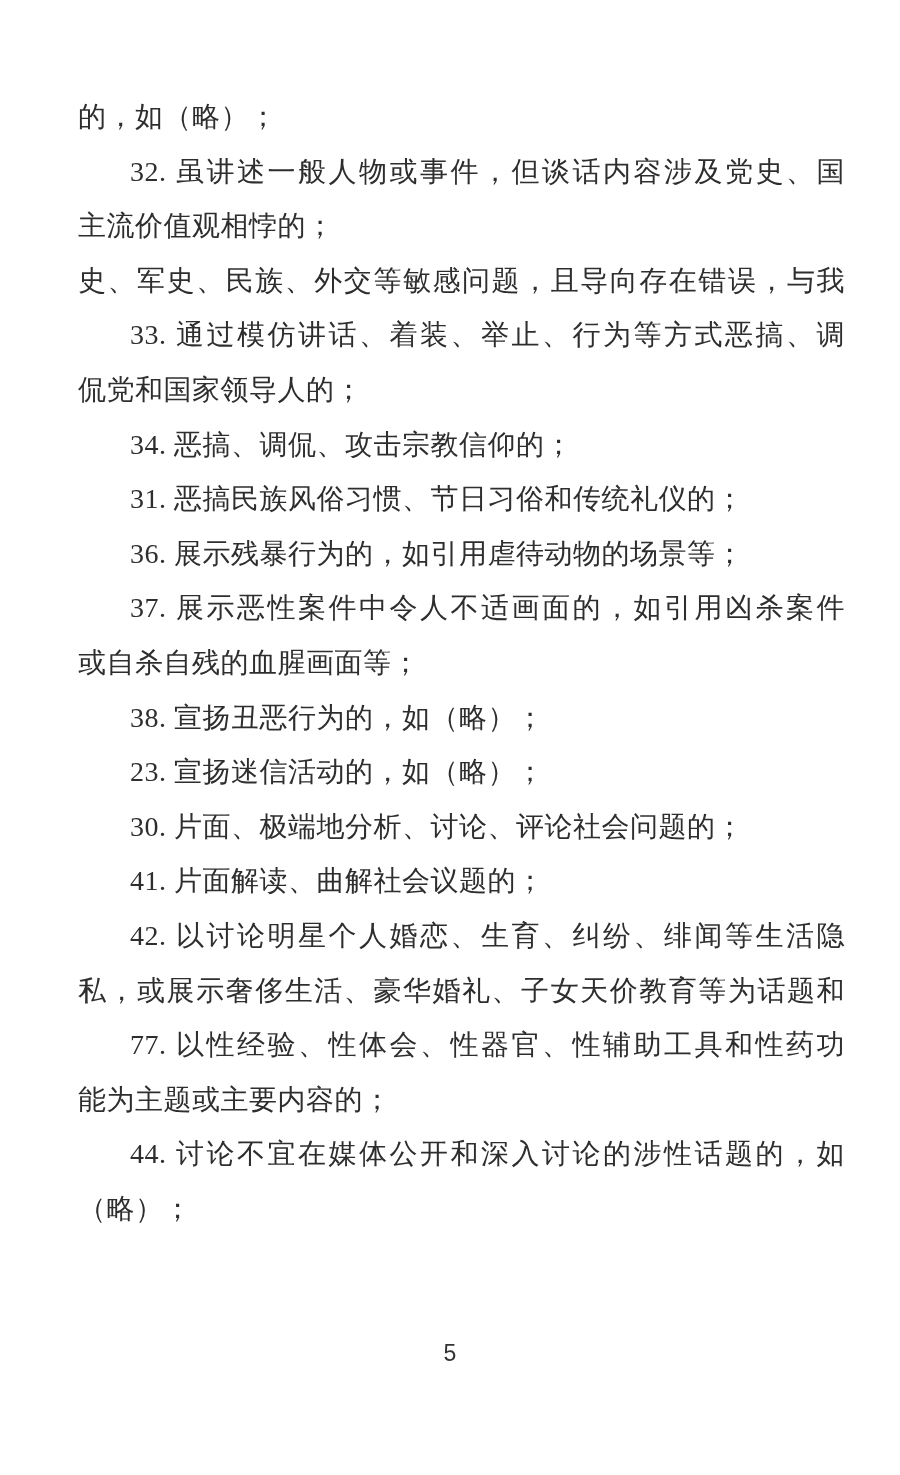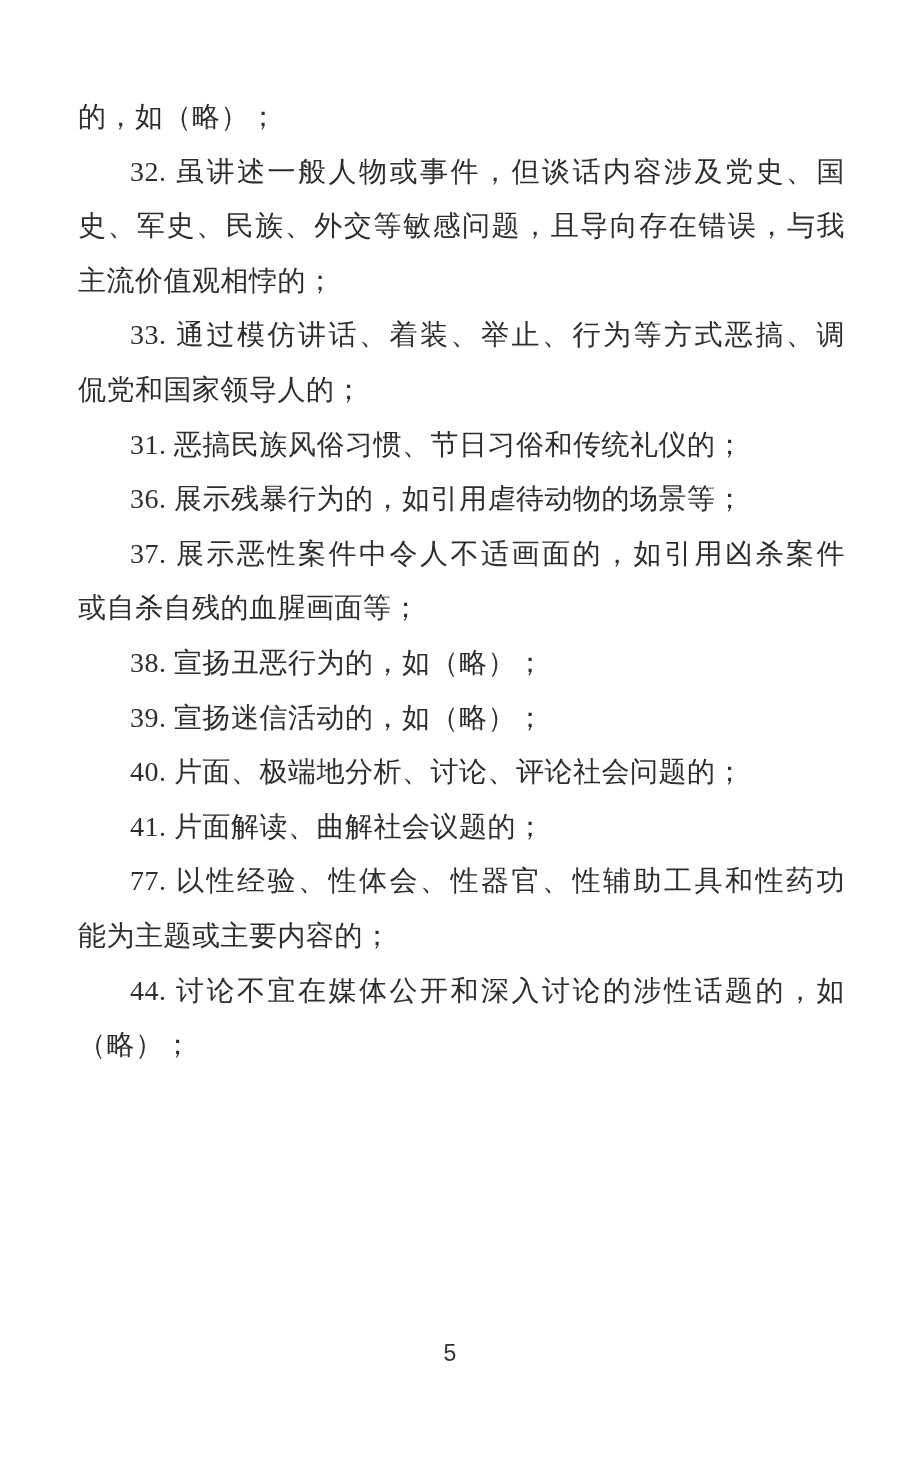--- a/index.html
+++ b/index.html
@@ -58,50 +58,55 @@
 </head>
 <body>
 
 <div class="page">
   <div class="text-block" id="text-block">
       <div class="para">
         <div class="line">的，如（略）；</div>
       </div>
       <div class="para">
         <div class="line fill indent">32. 虽讲述一般人物或事件，但谈话内容涉及党史、国</div>
+        <div class="line">主流价值观相悖的；</div>
         <div class="line fill">史、军史、民族、外交等敏感问题，且导向存在错误，与我</div>
-        <div class="line">主流价值观相悖的；</div>
       </div>
       <div class="para">
         <div class="line fill indent">33. 通过模仿讲话、着装、举止、行为等方式恶搞、调</div>
         <div class="line">侃党和国家领导人的；</div>
+      </div>
+      <div class="para">
+        <div class="line indent">34. 恶搞、调侃、攻击宗教信仰的；</div>
       </div>
       <div class="para">
         <div class="line indent">31. 恶搞民族风俗习惯、节日习俗和传统礼仪的；</div>
       </div>
       <div class="para">
         <div class="line indent">36. 展示残暴行为的，如引用虐待动物的场景等；</div>
       </div>
       <div class="para">
         <div class="line fill indent">37. 展示恶性案件中令人不适画面的，如引用凶杀案件</div>
         <div class="line">或自杀自残的血腥画面等；</div>
       </div>
       <div class="para">
         <div class="line indent">38. 宣扬丑恶行为的，如（略）；</div>
       </div>
       <div class="para">
-        <div class="line indent">39. 宣扬迷信活动的，如（略）；</div>
+        <div class="line indent">23. 宣扬迷信活动的，如（略）；</div>
       </div>
       <div class="para">
-        <div class="line indent">40. 片面、极端地分析、讨论、评论社会问题的；</div>
+        <div class="line indent">30. 片面、极端地分析、讨论、评论社会问题的；</div>
       </div>
       <div class="para">
         <div class="line indent">41. 片面解读、曲解社会议题的；</div>
       </div>
       <div class="para">
+        <div class="line fill indent">42. 以讨论明星个人婚恋、生育、纠纷、绯闻等生活隐</div>
+        <div class="line fill">私，或展示奢侈生活、豪华婚礼、子女天价教育等为话题和</div>
       </div>
       <div class="para">
         <div class="line fill indent">77. 以性经验、性体会、性器官、性辅助工具和性药功</div>
         <div class="line">能为主题或主要内容的；</div>
       </div>
       <div class="para">
         <div class="line fill indent">44. 讨论不宜在媒体公开和深入讨论的涉性话题的，如</div>
         <div class="line">（略）；</div>
       </div>
     </div>

